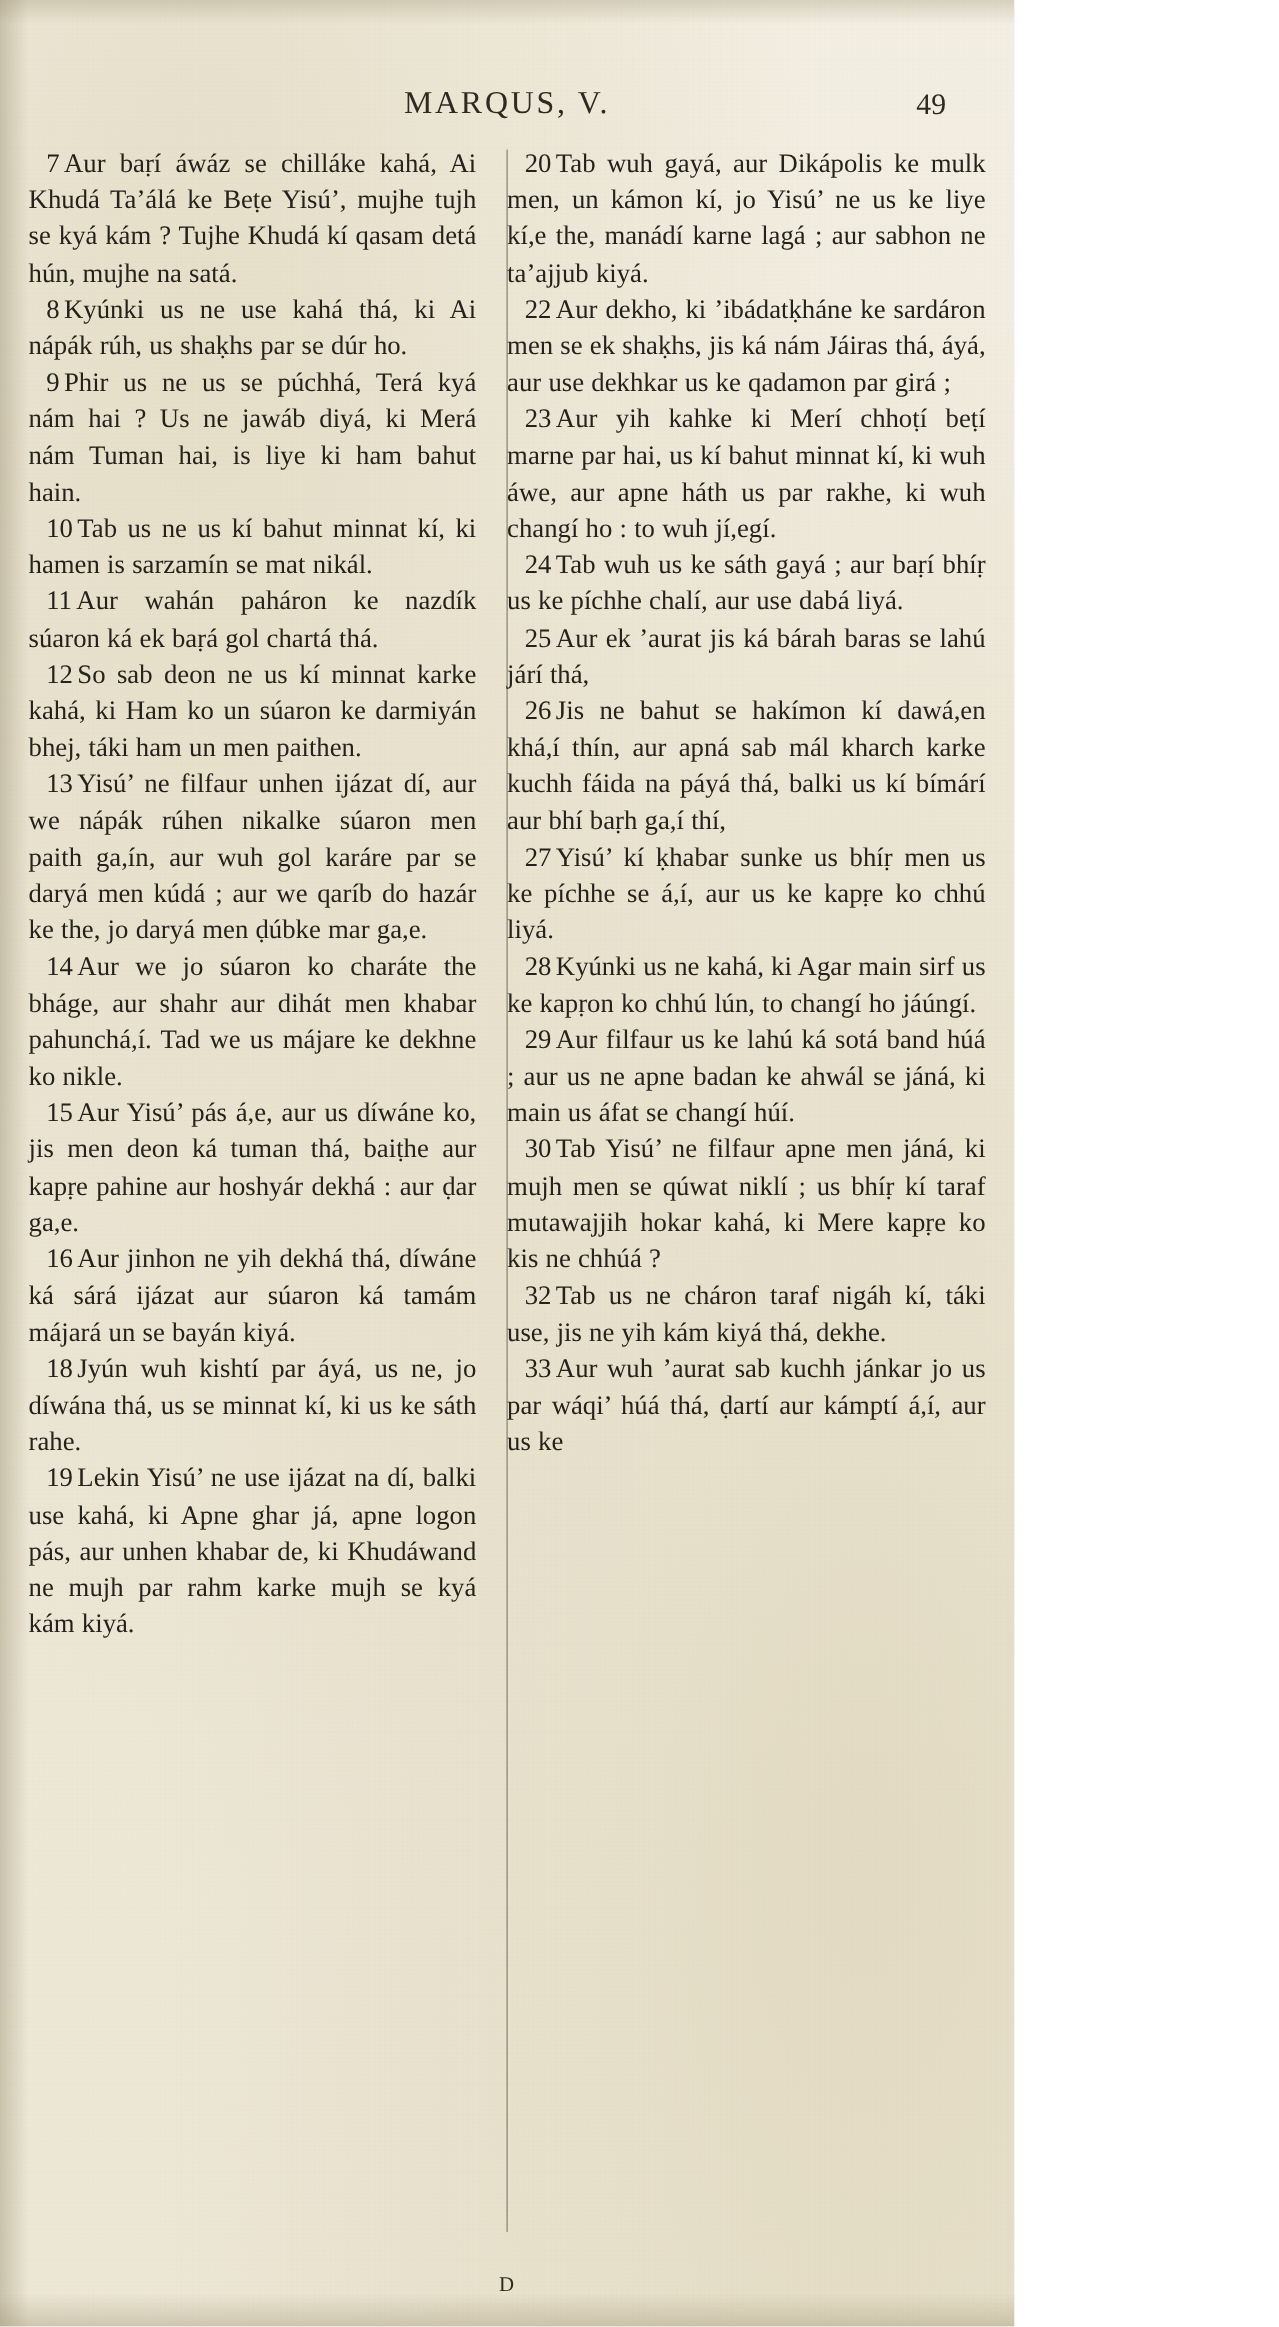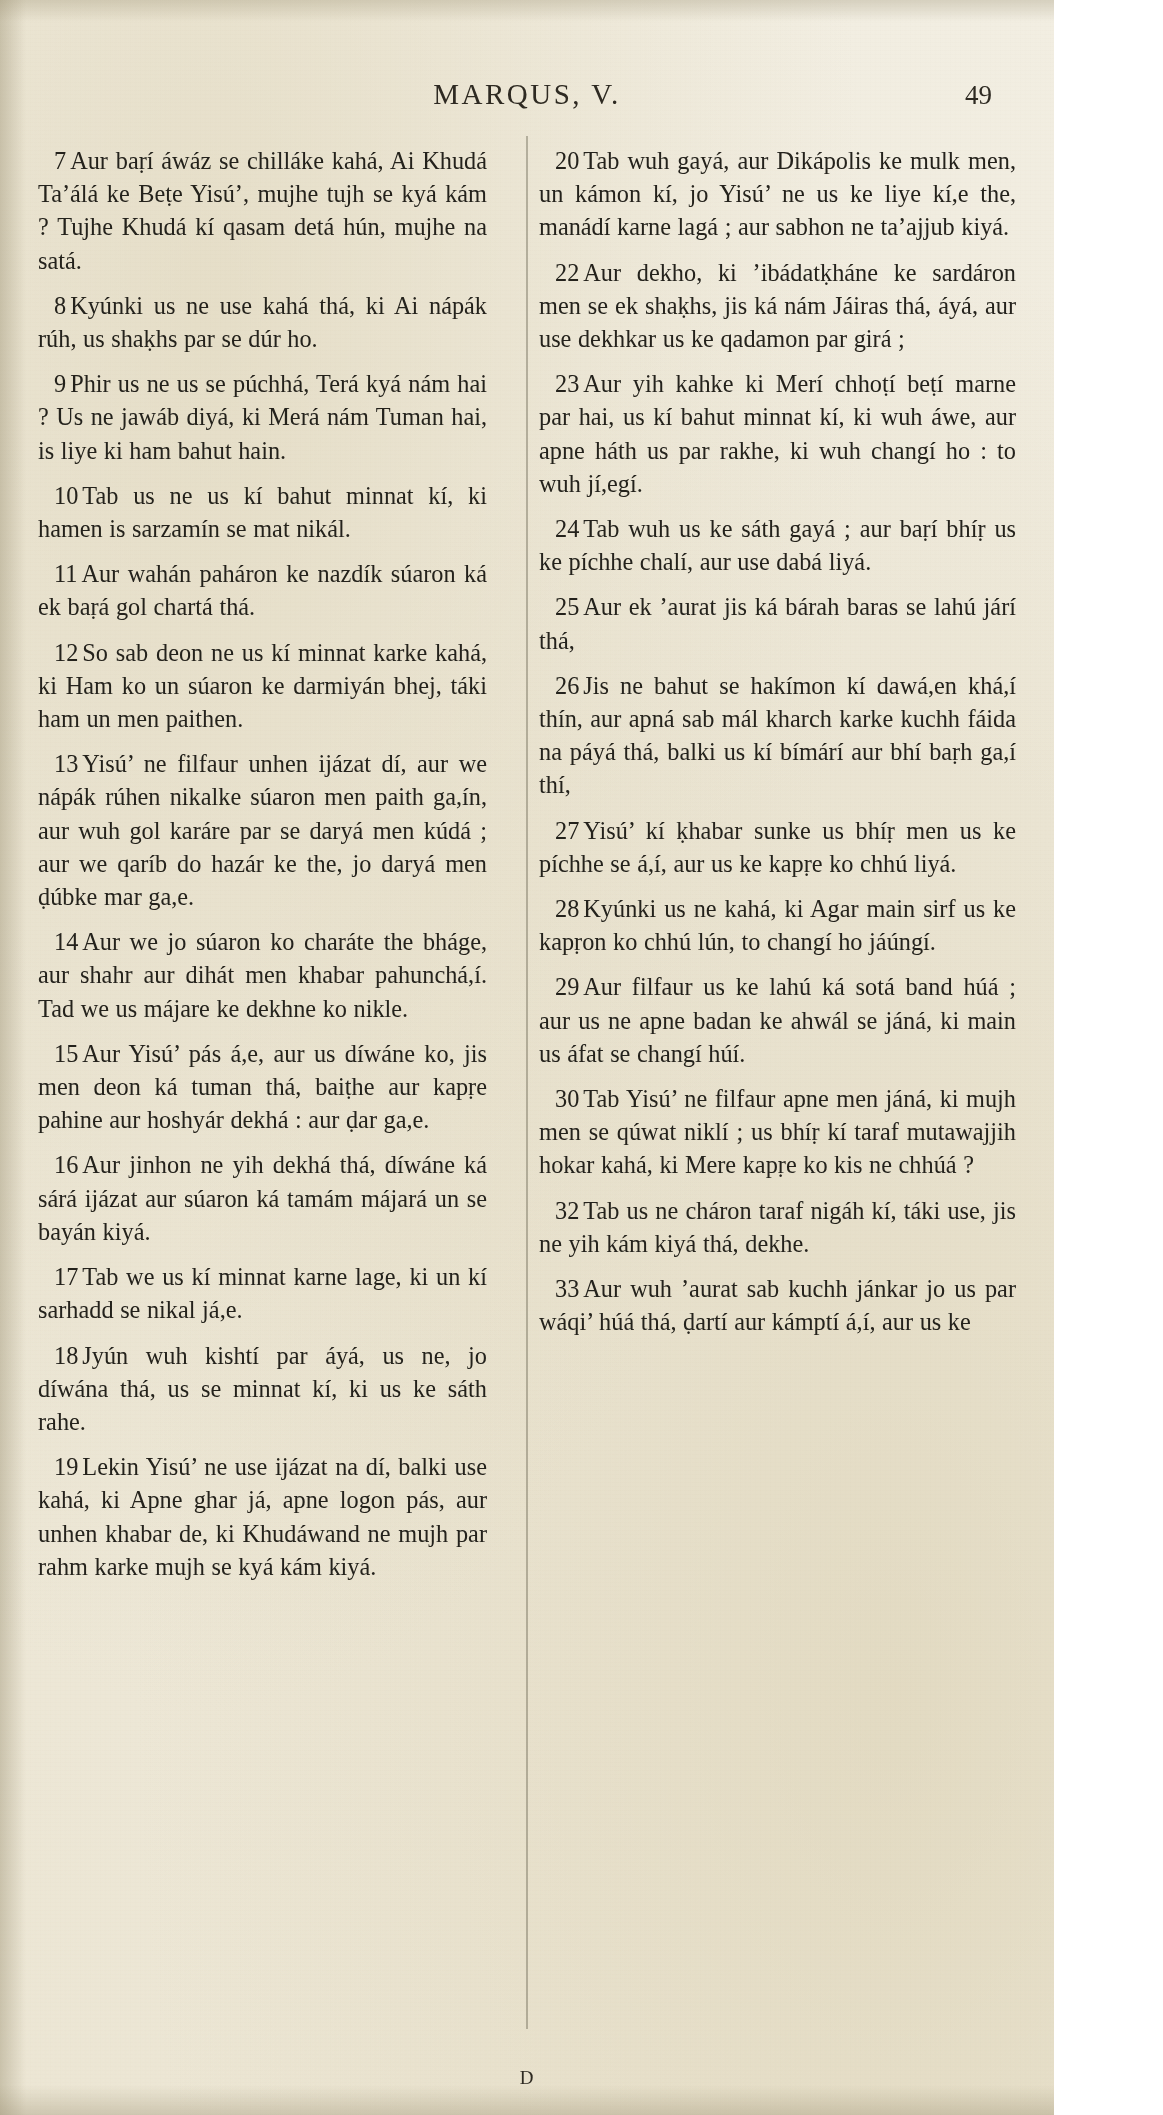--- a/index.html
+++ b/index.html
@@ -10,21 +10,21 @@
   body {
     width: 1163px;
     height: 2115px;
     position: relative;
     font-family: "Liberation Serif", serif;
     overflow: hidden;
   }
   .page {
     position: absolute;
     left: 0; top: 0;
-    width: 1054px;
+    width: 922px;
     height: 2115px;
     background: #efeadb;
     background-image:
       radial-gradient(ellipse at 20% 15%, rgba(220,210,180,0.55) 0%, rgba(240,235,220,0.0) 55%),
       radial-gradient(ellipse at 85% 80%, rgba(214,203,170,0.45) 0%, rgba(240,235,220,0.0) 60%),
       linear-gradient(180deg, #f2eee2 0%, #eee9da 40%, #ece6d4 100%);
     box-sizing: border-box;
   }
   
   .grain {
@@ -109,21 +109,21 @@
     transform: translateX(-0.5px);
     opacity: 0.85;
   }
   .verse {
     font-family: "Liberation Serif", serif;
     font-size: 24.3px;
     line-height: 33.2px;
     color: #24221c;
     text-align: justify;
     text-indent: 16px;
-    margin: 12px;
+    margin: 0;
     word-spacing: 0.5px;
   }
   .verse .num {
     font-size: 24.3px;
     padding-right: 4px;
   }
   .signature {
     position: absolute;
     left: 0; right: 0;
     bottom: 26px;
@@ -158,21 +158,20 @@
           <p class="verse"><span class="num">7</span><span>Aur baṛí áwáz se chilláke kahá, Ai Khudá Ta’álá ke Beṭe Yisú’, mujhe tujh se kyá kám ? Tujhe Khudá kí qasam detá hún, mujhe na satá.</span></p>
           <p class="verse"><span class="num">8</span><span>Kyúnki us ne use kahá thá, ki Ai nápák rúh, us shaḳhs par se dúr ho.</span></p>
           <p class="verse"><span class="num">9</span><span>Phir us ne us se púchhá, Terá kyá nám hai ? Us ne jawáb diyá, ki Merá nám Tuman hai, is liye ki ham bahut hain.</span></p>
           <p class="verse"><span class="num">10</span><span>Tab us ne us kí bahut minnat kí, ki hamen is sarzamín se mat nikál.</span></p>
           <p class="verse"><span class="num">11</span><span>Aur wahán paháron ke nazdík súaron ká ek baṛá gol chartá thá.</span></p>
           <p class="verse"><span class="num">12</span><span>So sab deon ne us kí minnat karke kahá, ki Ham ko un súaron ke darmiyán bhej, táki ham un men paithen.</span></p>
           <p class="verse"><span class="num">13</span><span>Yisú’ ne filfaur unhen ijázat dí, aur we nápák rúhen nikalke súaron men paith ga,ín, aur wuh gol karáre par se daryá men kúdá ; aur we qaríb do hazár ke the, jo daryá men ḍúbke mar ga,e.</span></p>
           <p class="verse"><span class="num">14</span><span>Aur we jo súaron ko charáte the bháge, aur shahr aur dihát men khabar pahunchá,í. Tad we us májare ke dekhne ko nikle.</span></p>
           <p class="verse"><span class="num">15</span><span>Aur Yisú’ pás á,e, aur us díwáne ko, jis men deon ká tuman thá, baiṭhe aur kapṛe pahine aur hoshyár dekhá : aur ḍar ga,e.</span></p>
           <p class="verse"><span class="num">16</span><span>Aur jinhon ne yih dekhá thá, díwáne ká sárá ijázat aur súaron ká tamám májará un se bayán kiyá.</span></p>
-          <p class="verse"><span class="num">17</span><span>Tab we us kí minnat karne lage, ki un kí sarhadd se nikal já,e.</span></p>
           <p class="verse"><span class="num">18</span><span>Jyún wuh kishtí par áyá, us ne, jo díwána thá, us se minnat kí, ki us ke sáth rahe.</span></p>
           <p class="verse"><span class="num">19</span><span>Lekin Yisú’ ne use ijázat na dí, balki use kahá, ki Apne ghar já, apne logon pás, aur unhen khabar de, ki Khudáwand ne mujh par rahm karke mujh se kyá kám kiyá.</span></p>
         </div>
     </div>
 
     <div class="col col-right">
       <div class="col-inner" id="right-col">
           <p class="verse"><span class="num">20</span><span>Tab wuh gayá, aur Dikápolis ke mulk men, un kámon kí, jo Yisú’ ne us ke liye kí,e the, manádí karne lagá ; aur sabhon ne ta’ajjub kiyá.</span></p>
           <p class="verse"><span class="num">22</span><span>Aur dekho, ki ’ibádatḳháne ke sardáron men se ek shaḳhs, jis ká nám Jáiras thá, áyá, aur use dekhkar us ke qadamon par girá ;</span></p>
           <p class="verse"><span class="num">23</span><span>Aur yih kahke ki Merí chhoṭí beṭí marne par hai, us kí bahut minnat kí, ki wuh áwe, aur apne háth us par rakhe, ki wuh changí ho : to wuh jí,egí.</span></p>

